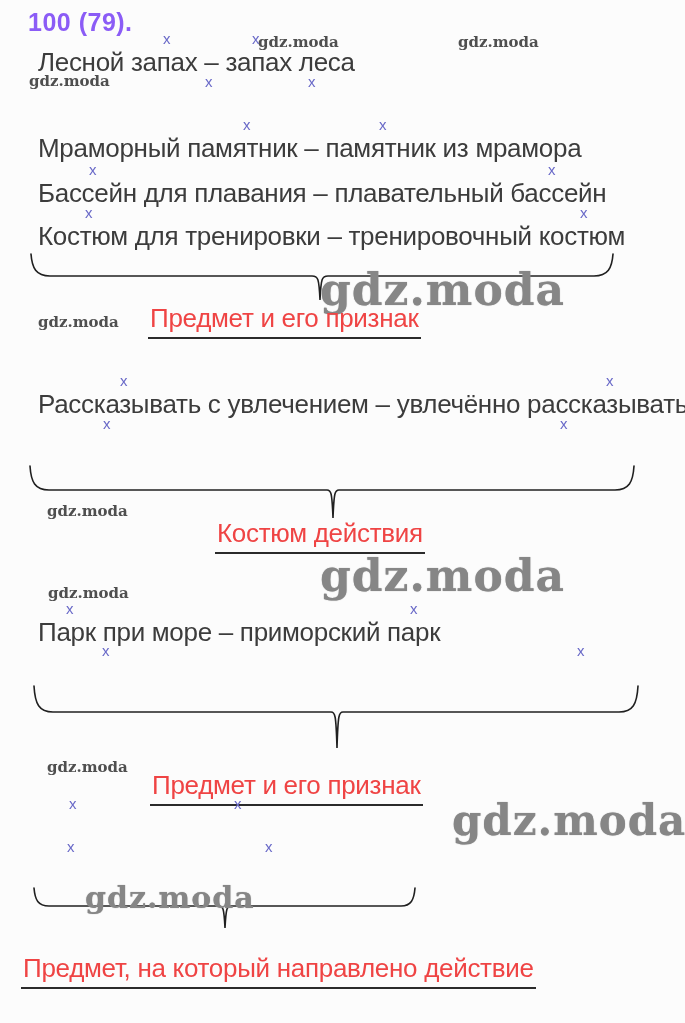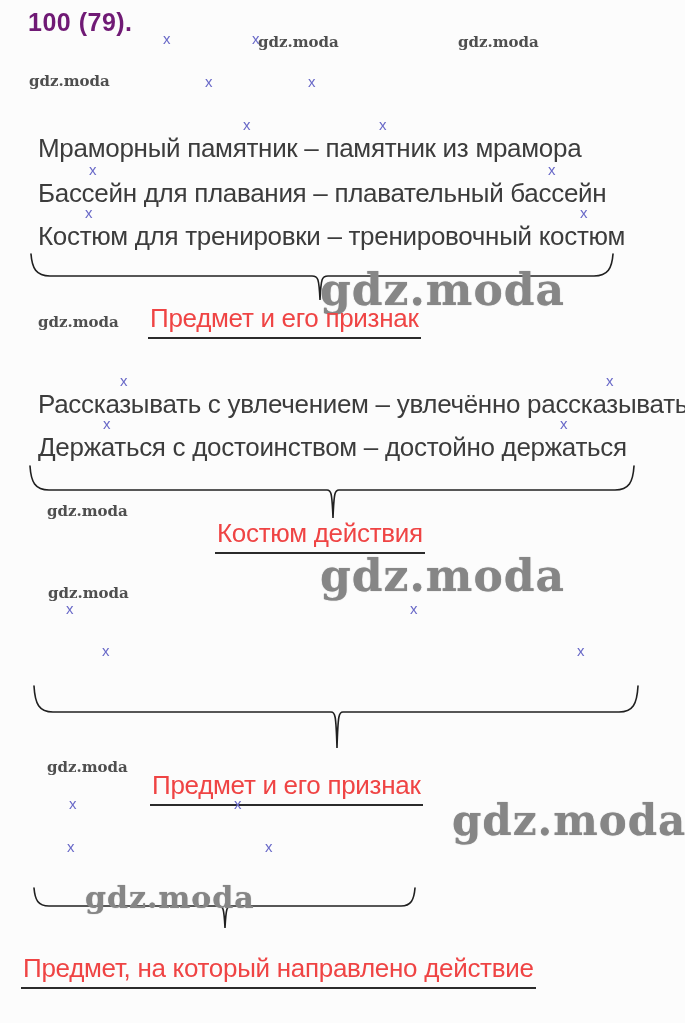--- a/index.html
+++ b/index.html
@@ -3,21 +3,21 @@
 <meta charset="utf-8">
 <style>
   html,body{margin:0;padding:0;background:#ffffff;}
   .page{
     position:relative;width:685px;height:1023px;margin:0;
     background:#fcfcfc;overflow:hidden;
     font-family:"Liberation Sans",sans-serif;
   }
   .ex-number{
     position:absolute;left:28px;top:8px;
-    font-size:25px;font-weight:bold;color:#701a75;letter-spacing:.5px;
+    font-size:25px;font-weight:bold;color:#8b5cf6;letter-spacing:.5px;
   }
   .line{
     position:absolute;left:38px;
     font-size:26px;color:#3c3c3c;letter-spacing:-.3px;white-space:nowrap;
   }
   .xm{
     position:absolute;font-size:15px;color:#6a6ac8;line-height:1;
   }
   .heading{
     position:absolute;display:inline-block;white-space:nowrap;
@@ -40,20 +40,21 @@
 <body>
 
 <div class="page">
 
   <div class="ex-number">100 (79).</div>
 
   <span class="wm-small" style="left:258px;top:33px">gdz.moda</span>
   <span class="wm-small" style="left:458px;top:33px">gdz.moda</span>
   <span class="wm-small" style="left:29px;top:72px">gdz.moda</span>
 
+  <div class="line" style="top:47px">Лесной запах – запах леса</div>
   <div class="line" style="top:133px">Мраморный памятник – памятник из мрамора</div>
   <div class="line" style="top:178px">Бассейн для плавания – плавательный бассейн</div>
   <div class="line" style="top:221px">Костюм для тренировки – тренировочный костюм</div>
 
   <span class="xm" style="left:163px;top:31px">х</span>
   <span class="xm" style="left:252px;top:31px">х</span>
   <span class="xm" style="left:205px;top:74px">х</span>
   <span class="xm" style="left:308px;top:74px">х</span>
   <span class="xm" style="left:243px;top:117px">х</span>
   <span class="xm" style="left:379px;top:117px">х</span>
@@ -65,38 +66,38 @@
   <svg class="brace" style="left:30px;top:252px" width="584" height="52" viewBox="0 0 584 52">
     <path d="M1,2 C2,16 6,24 20,24 L282,24 C288,24 289,26 290,48 C291,26 292,24 298,24 L564,24 C578,24 582,16 583,2"></path>
   </svg>
 
   <div class="wm-big" style="left:320px;top:264px;font-size:44px">gdz.moda</div>
   <span class="wm-small" style="left:38px;top:313px">gdz.moda</span>
 
   <div class="heading" style="left:148px;top:303px">Предмет и его признак</div>
 
   <div class="line" style="top:389px">Рассказывать с увлечением – увлечённо рассказывать</div>
-  <div class="line" style="top:432px">Держаться с достоинством – достойно держаться</div>
 
   <span class="xm" style="left:120px;top:373px">х</span>
   <span class="xm" style="left:606px;top:373px">х</span>
   <span class="xm" style="left:103px;top:416px">х</span>
   <span class="xm" style="left:560px;top:416px">х</span>
 
   <svg class="brace" style="left:29px;top:464px" width="606" height="56" viewBox="0 0 606 56">
     <path d="M1,2 C2,18 6,26 20,26 L298,26 C302,26 303,28 304,54 C305,28 306,26 310,26 L586,26 C600,26 604,18 605,2"></path>
   </svg>
 
   <span class="wm-small" style="left:47px;top:502px">gdz.moda</span>
 
   <div class="heading" style="left:215px;top:518px">Костюм действия</div>
 
   <div class="wm-big" style="left:320px;top:550px;font-size:44px">gdz.moda</div>
   <span class="wm-small" style="left:48px;top:584px">gdz.moda</span>
 
+  <div class="line" style="top:617px">Парк при море – приморский парк</div>
 
   <span class="xm" style="left:66px;top:601px">х</span>
   <span class="xm" style="left:410px;top:601px">х</span>
   <span class="xm" style="left:102px;top:643px">х</span>
   <span class="xm" style="left:577px;top:643px">х</span>
 
   <svg class="brace" style="left:33px;top:684px" width="606" height="66" viewBox="0 0 606 66">
     <path d="M1,2 C2,20 6,28 20,28 L298,28 C302,28 303,30 304,64 C305,30 306,28 310,28 L586,28 C600,28 604,20 605,2"></path>
   </svg>
 

